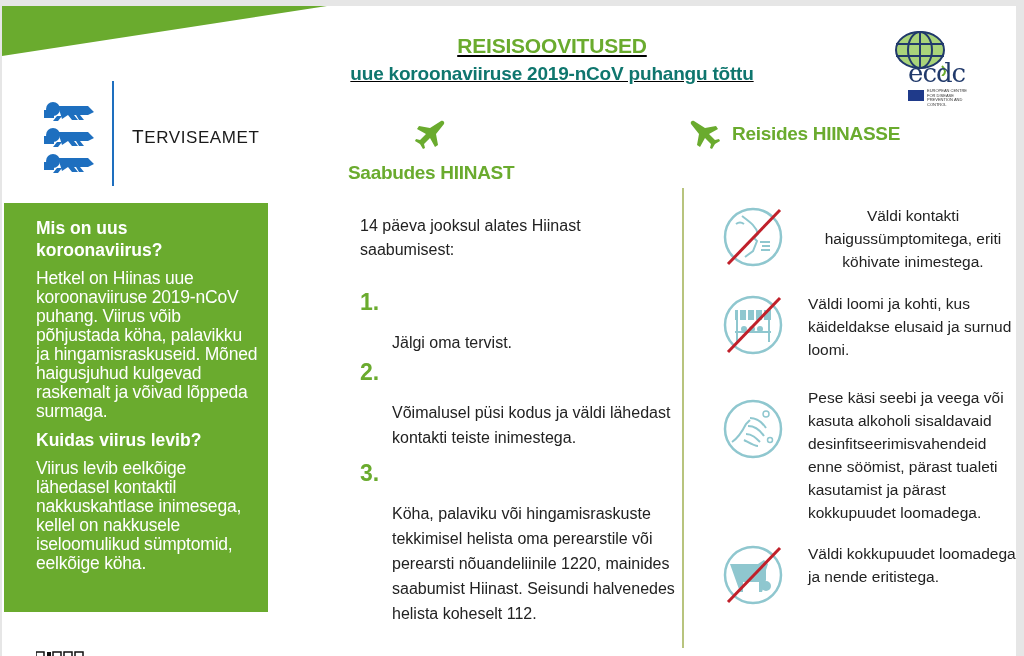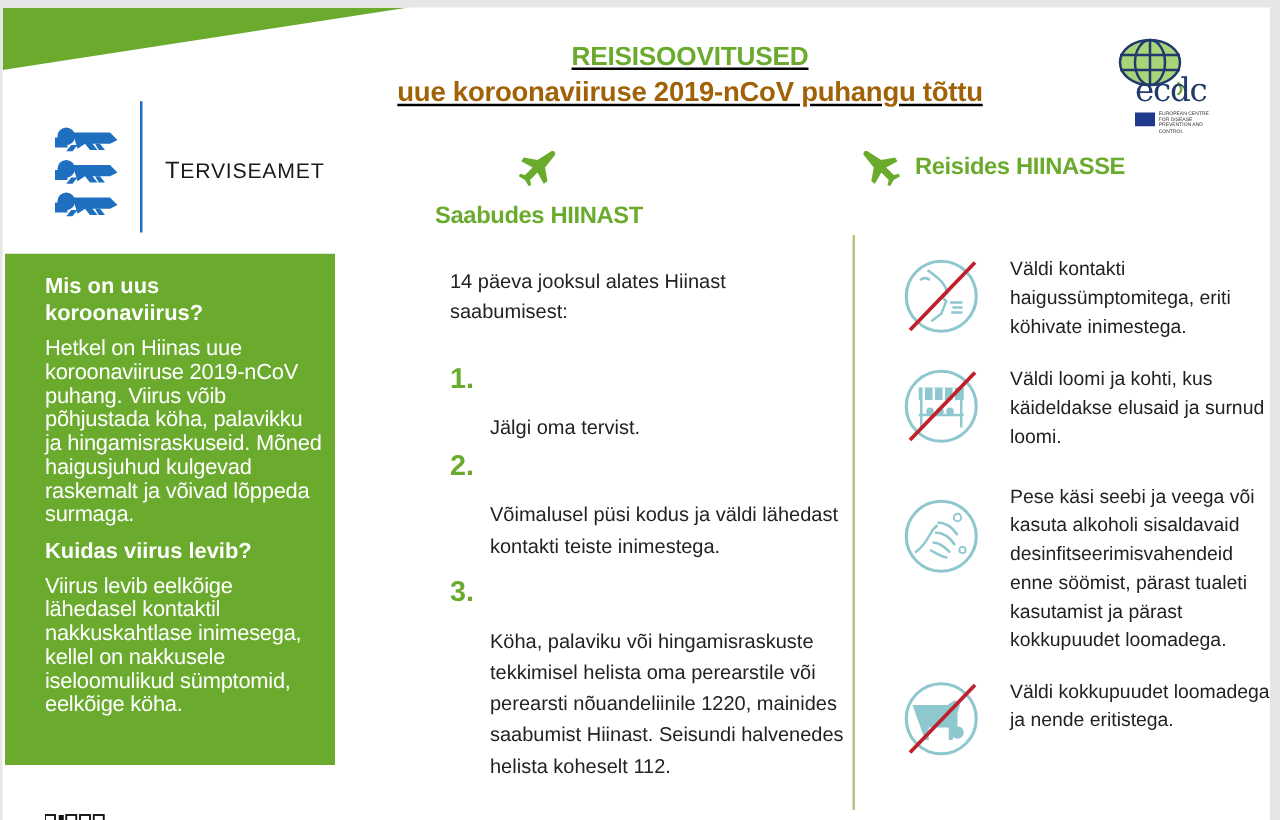--- a/index.html
+++ b/index.html
@@ -11,21 +11,21 @@
   }
   .page {
     position: absolute; left: 2px; top: 6px; width: 1014px; height: 650px;
     background: #ffffff; overflow: hidden;
   }
   .green-wedge {
     position: absolute; left: 0; top: 0; width: 325px; height: 50px;
   }
   .title-block { position: absolute; left: 250px; top: 26px; width: 600px; text-align: center; text-decoration: underline; }
   .title-1 { color: #6aab2e; font-weight: bold; font-size: 21px; line-height: 28px; letter-spacing: -0.2px; }
-  .title-2 { color: #a16207; font-weight: bold; font-size: 22px; line-height: 28px; letter-spacing: -0.2px; }
+  .title-2 { color: #0f766e; font-weight: bold; font-size: 19px; line-height: 28px; letter-spacing: -0.2px; }
 
   .ecdc-logo { position: absolute; left: 884px; top: 22px; width: 70px; height: 80px; }
   .ecdc-word { position: absolute; left: 22px; top: 30px; font-family: "DejaVu Serif", serif; font-size: 26px; color: #213a6b; letter-spacing: -1px; }
   .ecdc-flag { position: absolute; left: 22px; top: 62px; width: 16px; height: 11px; background: #1f3a8a; }
   .ecdc-small { position: absolute; left: 41px; top: 61px; font-size: 4px; line-height: 4.5px; color: #333; width: 40px; }
 
   .tv-logo { position: absolute; left: 38px; top: 92px; width: 58px; height: 78px; }
   .tv-divider { position: absolute; left: 110px; top: 75px; width: 2px; height: 105px; background: #1e6fbf; }
   .tv-name { position: absolute; left: 130px; top: 120px; font-size: 17px; letter-spacing: 0.6px; color: #1a1a1a; }
   .tv-name .big { font-size: 19px; }
@@ -146,21 +146,21 @@
     <div class="num">2.</div>
     <div class="txt">Võimalusel püsi kodus ja väldi lähedast kontakti teiste inimestega.</div>
   </div>
   <div class="step" style="top:455px;">
     <div class="num">3.</div>
     <div class="txt">Köha, palaviku või hingamisraskuste tekkimisel helista oma perearstile või perearsti nõuandeliinile 1220, mainides saabumist Hiinast. Seisundi halvenedes helista koheselt 112.</div>
   </div>
 
   <div class="v-divider"></div>
 
-  <div class="tip" style="top:198px;">
+  <div class="tip" style="top:198px;text-align:center;">
     <svg class="icon" viewBox="0 0 66 66">
       <circle cx="33" cy="33" r="28" fill="none" stroke="#8fc7cf" stroke-width="2.5"></circle>
       <path d="M22 12 c8 6 14 10 16 18 l-4 4 3 3 -4 10 -8 6" fill="none" stroke="#8fc7cf" stroke-width="2"></path>
       <path d="M16 20 q4-3 8 0 M40 38 h10 M42 42 h8 M41 46 h9" fill="none" stroke="#8fc7cf" stroke-width="2"></path>
       <line x1="8" y1="60" x2="60" y2="6" stroke="#c0202a" stroke-width="3"></line>
     </svg>
     <div class="txt">Väldi kontakti haigussümptomitega, eriti köhivate inimestega.</div>
   </div>
 
   <div class="tip" style="top:286px;">

